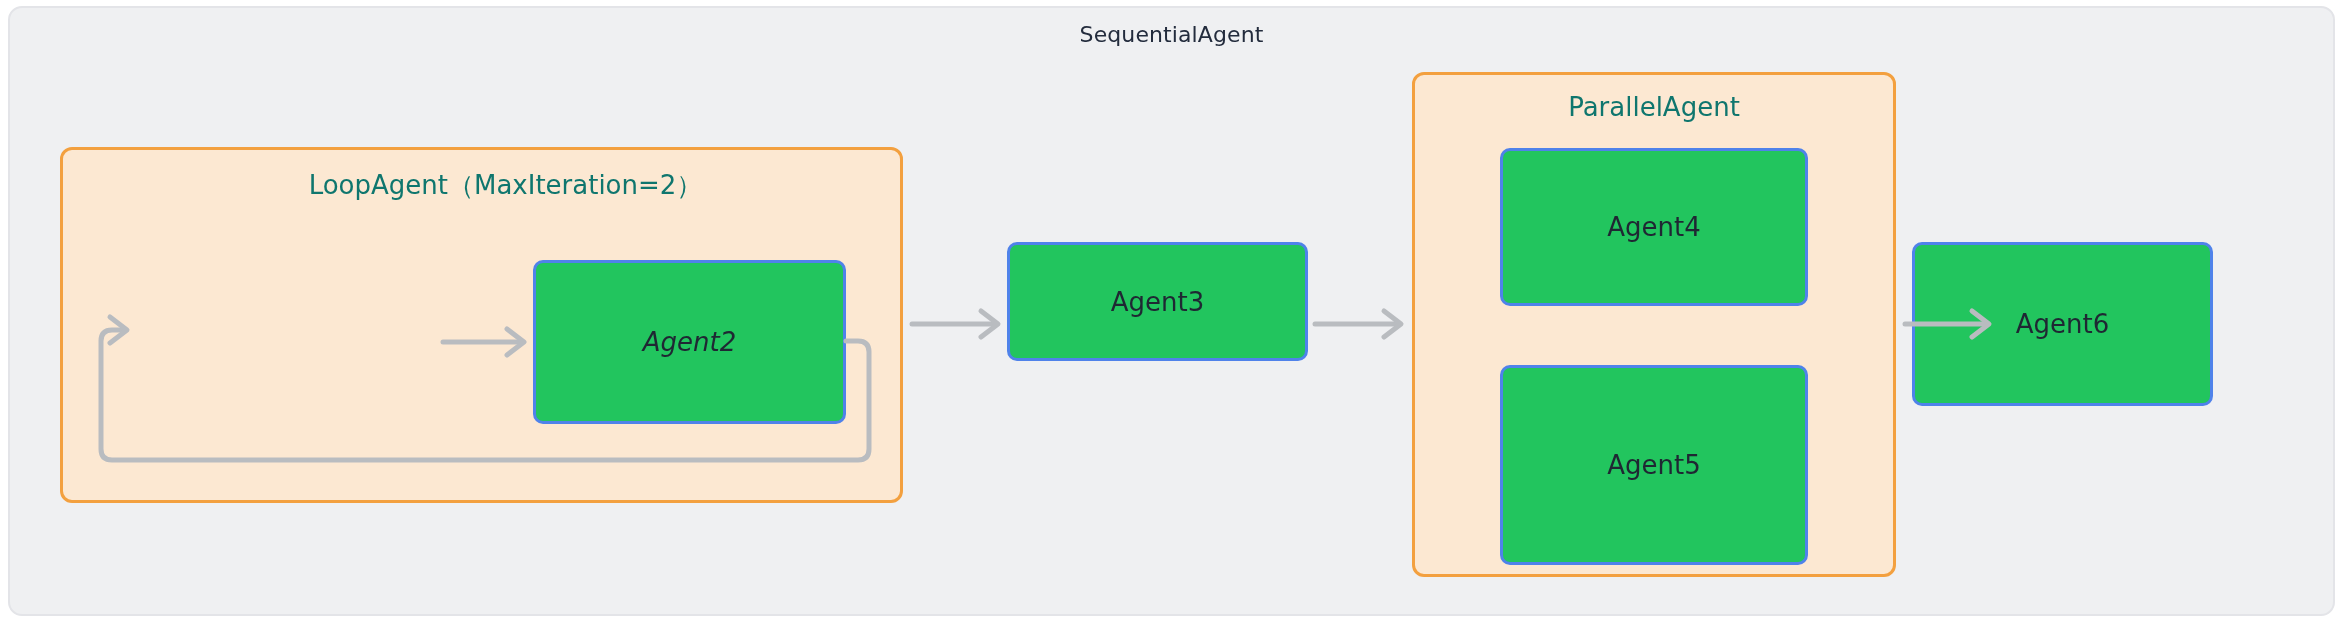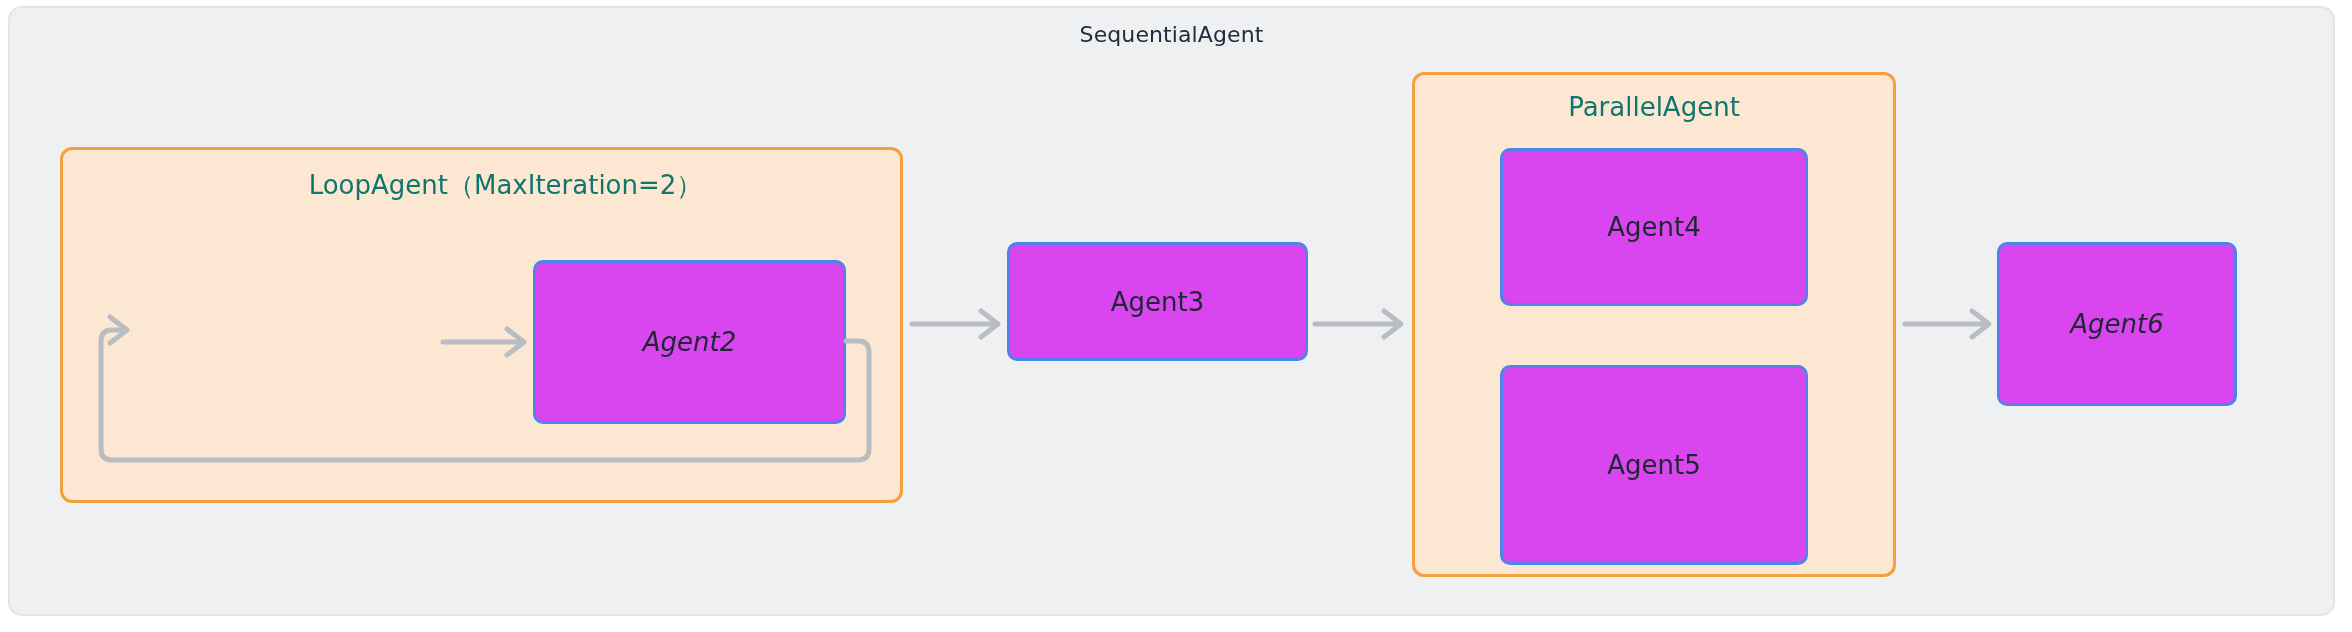--- a/index.html
+++ b/index.html
@@ -72,39 +72,39 @@
     left: 1412px;
     top: 72px;
     width: 484px;
     height: 505px;
   }
   #parallel-group .group-title { top: 17px; }
 
   
   .agent-box {
     position: absolute;
-    background: #d946ef;
+    background: #22c55e;
     border: 3px solid #4f82ea;
     border-radius: 10px;
     box-sizing: border-box;
     display: flex;
     align-items: center;
     justify-content: center;
   }
   .agent-label {
     font-size: 26px;
     color: #1f2733;
     white-space: nowrap;
   }
   #agent1 { left: 128px;  top: 260px; width: 310px; height: 164px; }
   #agent2 { left: 533px;  top: 260px; width: 313px; height: 164px; font-style: italic; }
   #agent3 { left: 1007px; top: 242px; width: 301px; height: 119px; }
   #agent4 { left: 1500px; top: 148px; width: 308px; height: 158px; }
   #agent5 { left: 1500px; top: 365px; width: 308px; height: 200px; }
-  #agent6 { left: 1997px; top: 242px; width: 240px; height: 164px; font-style: italic; }
+  #agent6 { left: 1912px; top: 242px; width: 301px; height: 164px; }
 
   
   #connectors {
     position: absolute;
     left: 0;
     top: 0;
     width: 2352px;
     height: 632px;
     pointer-events: none;
   }

